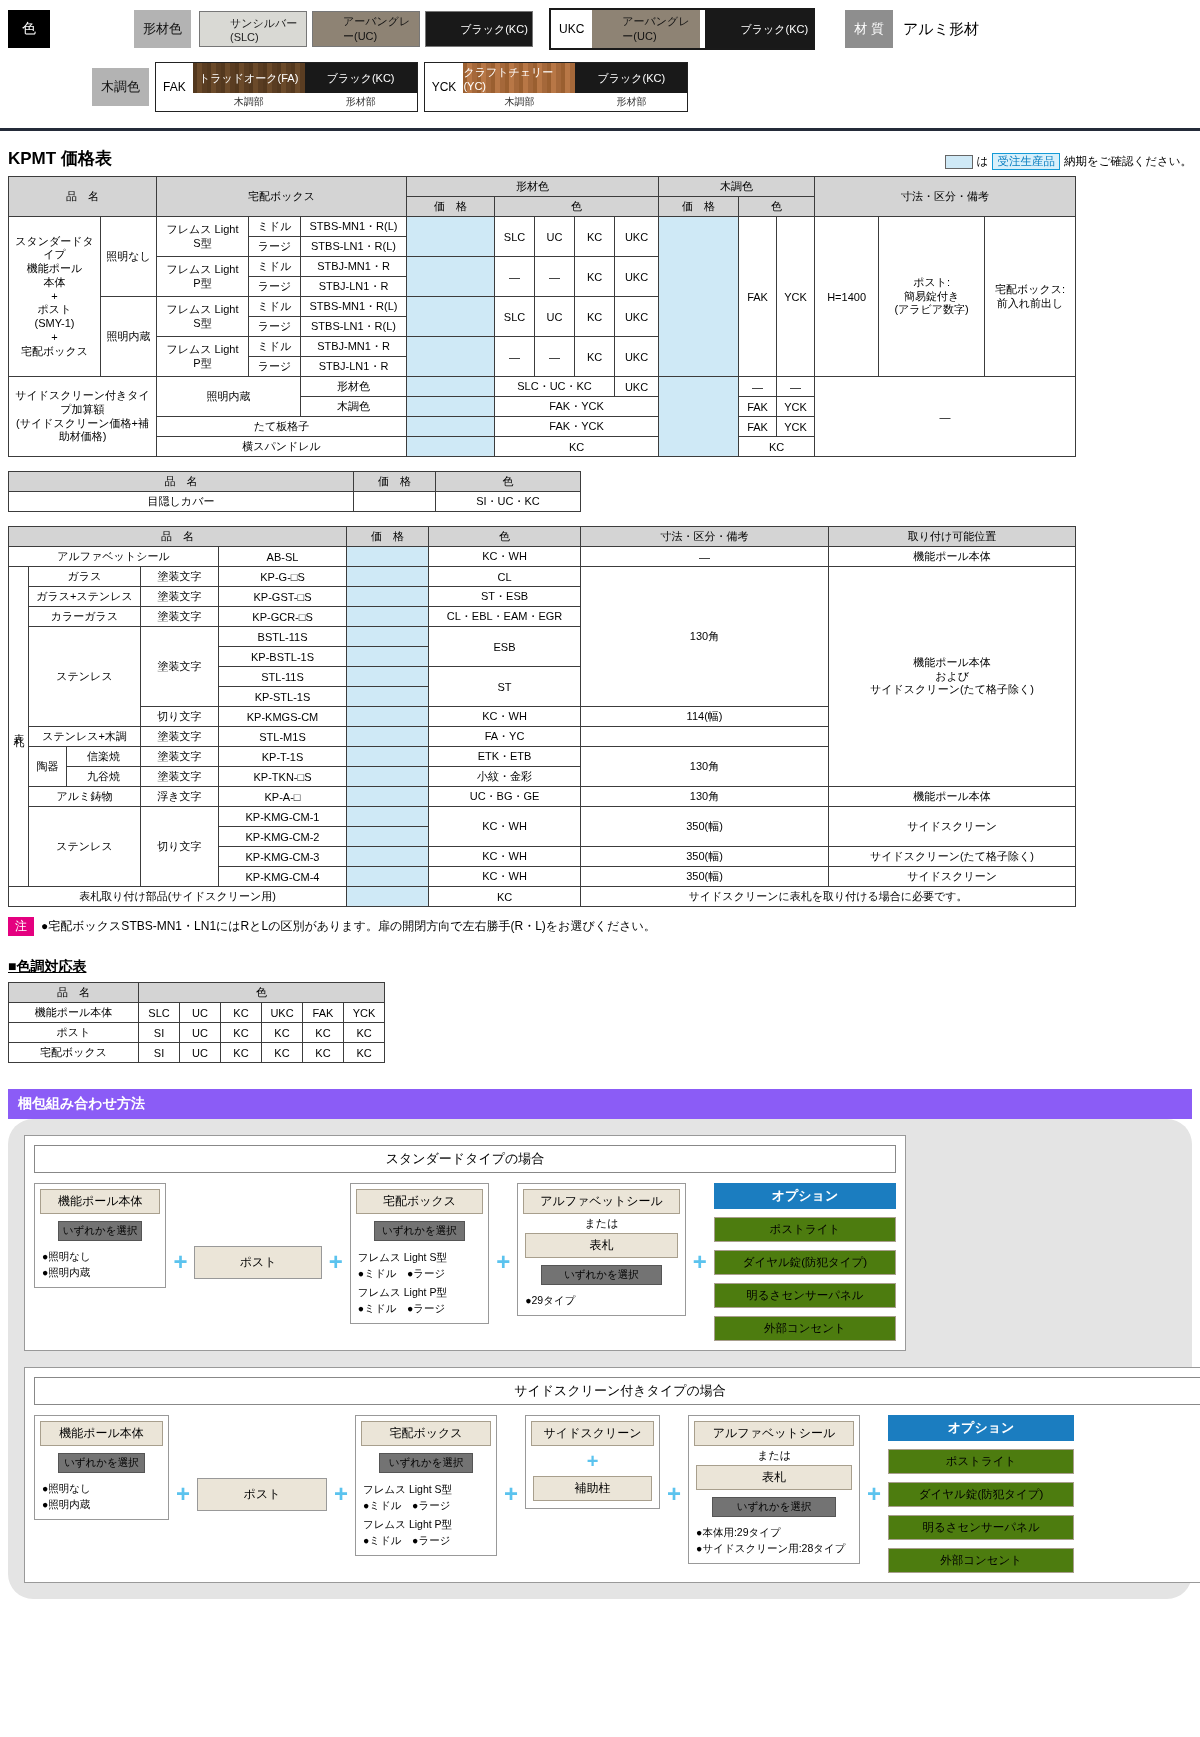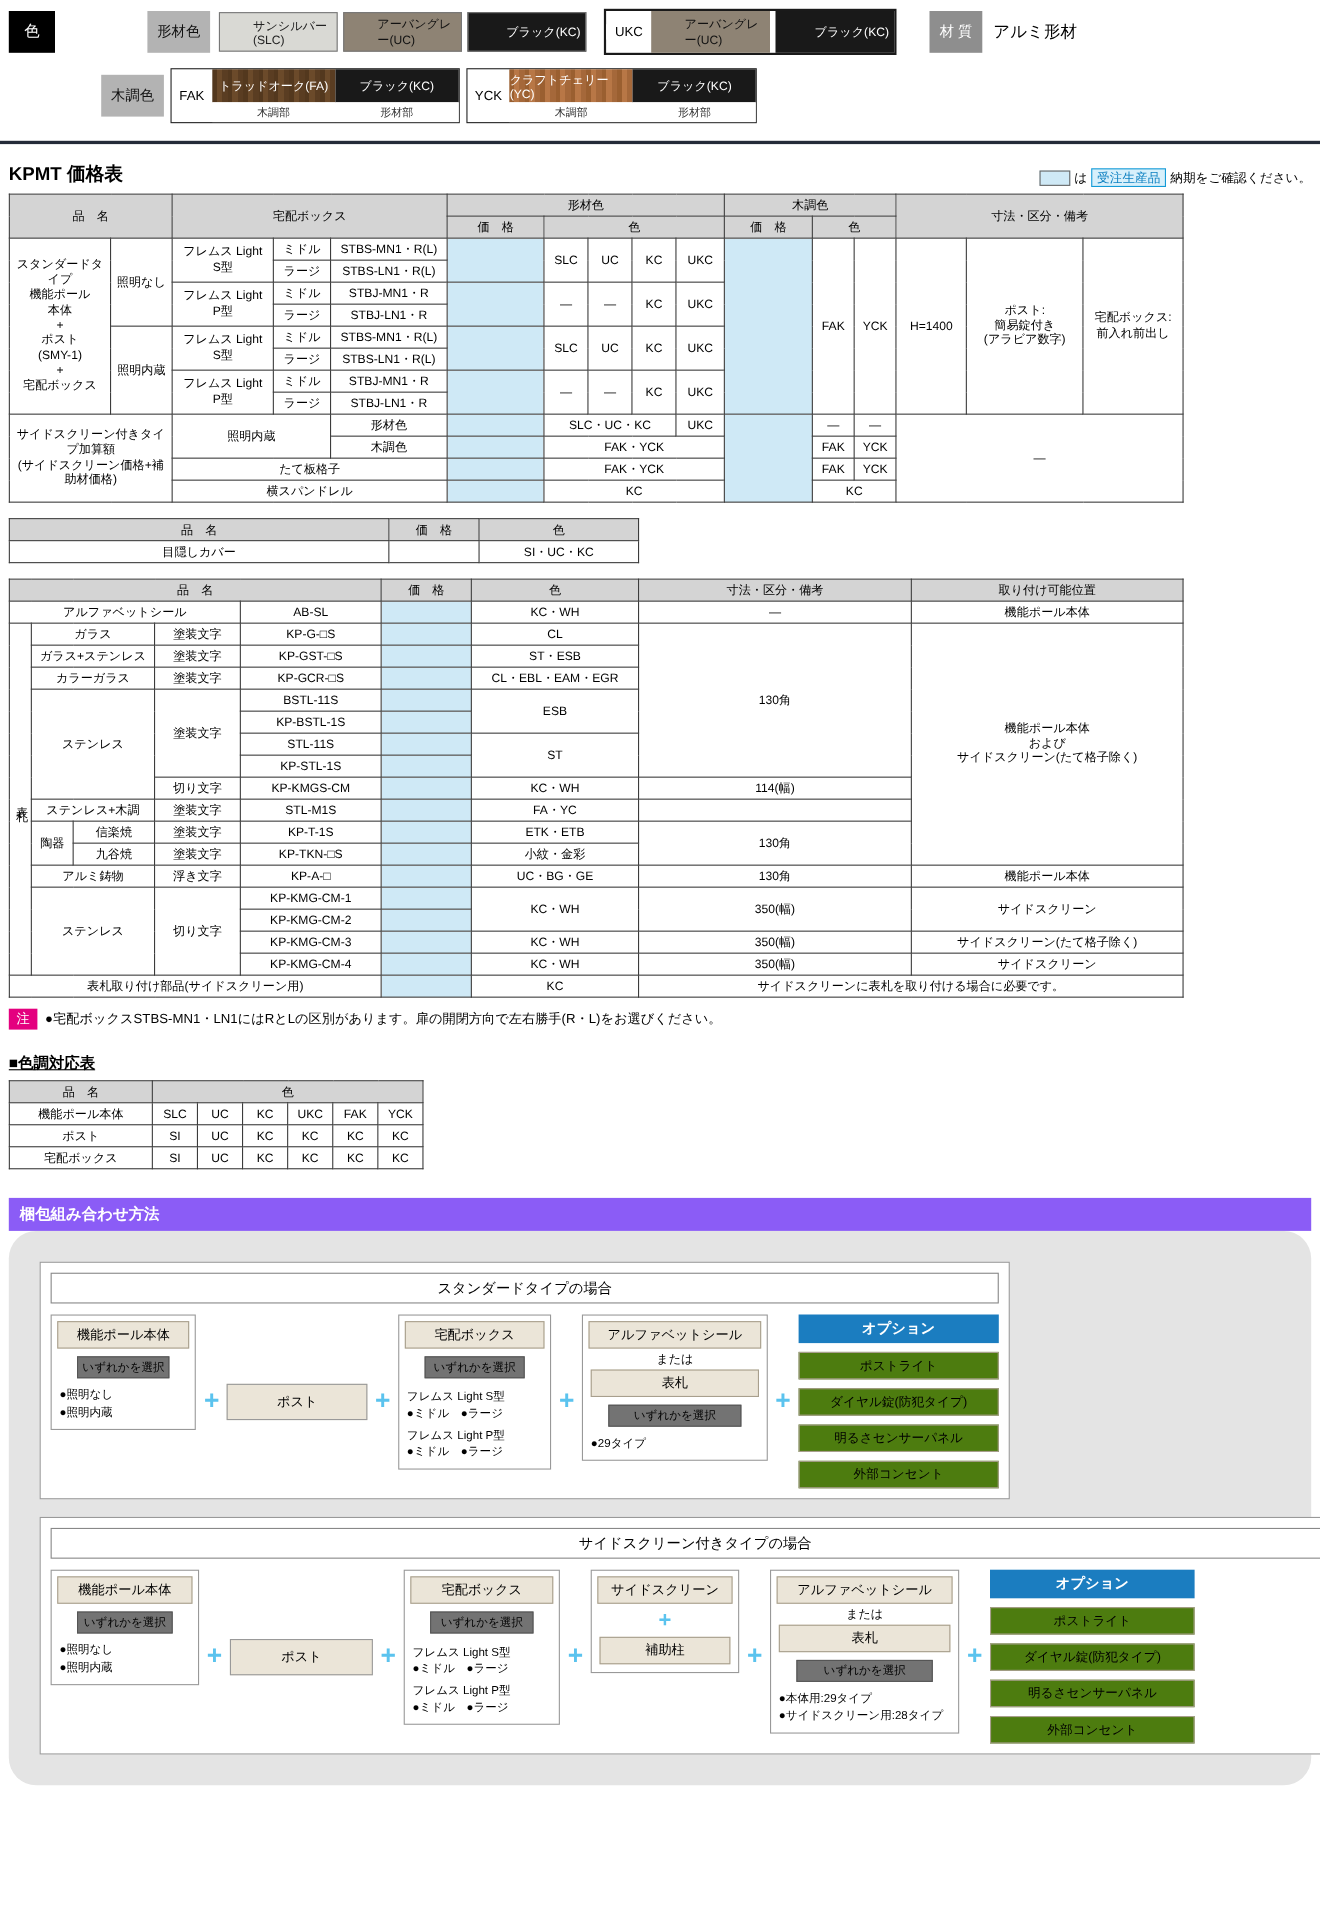--- a/index.html
+++ b/index.html
@@ -51,21 +51,21 @@
 .vert { writing-mode:vertical-rl; text-orientation:upright; letter-spacing:3px; padding:2px 0; }
 .mt14{margin-top:14px;}
 
 .note-line { font-size:12px; margin:10px 0 0; display:flex; align-items:center; }
 .chu-badge { background:#e4007f; color:#fff; font-size:12px; padding:1px 7px; margin-right:7px; }
 .ct-title { font-size:14px; font-weight:bold; margin:22px 0 6px;text-decoration:underline; }
 
 
 .pack { margin-top:26px; }
 .pack-header { background:#8b5cf6; color:#fff; font-size:14px; font-weight:bold; padding:6px 10px; }
-.pack-panel { background:#e4e4e4; padding:28px; display:flex; flex-direction:column; gap:16px;border-radius:25px; }
+.pack-panel { background:#e4e4e4; padding:16px; display:flex; flex-direction:column; gap:16px;border-radius:25px; }
 .case-box { background:#fff; border:1px solid #999; padding:9px; }
 .case1 { width:882px; }
 .case2 { width:1192px; }
 .case-title { border:1px solid #888; background:#fff; text-align:center; font-size:13px; padding:4px; margin-bottom:10px; }
 .case-row { display:flex; align-items:flex-start; gap:7px; min-height:158px; }
 .unit { border:1px solid #999; background:#fff; padding:5px; }
 .w135{width:135px;} .w142{width:142px;} .w172{width:172px;}
 .unit-h { background:#ebe5d8; border:1px solid #a89f8d; text-align:center; font-size:12px; padding:3px 1px; }
 .sel { border:1px solid #555; text-align:center; font-size:10.5px; padding:2px 0; margin:7px 18px; background:#737373; }
 .bl { font-size:10.5px; padding:1px 2px; text-align:left; line-height:1.5; }

